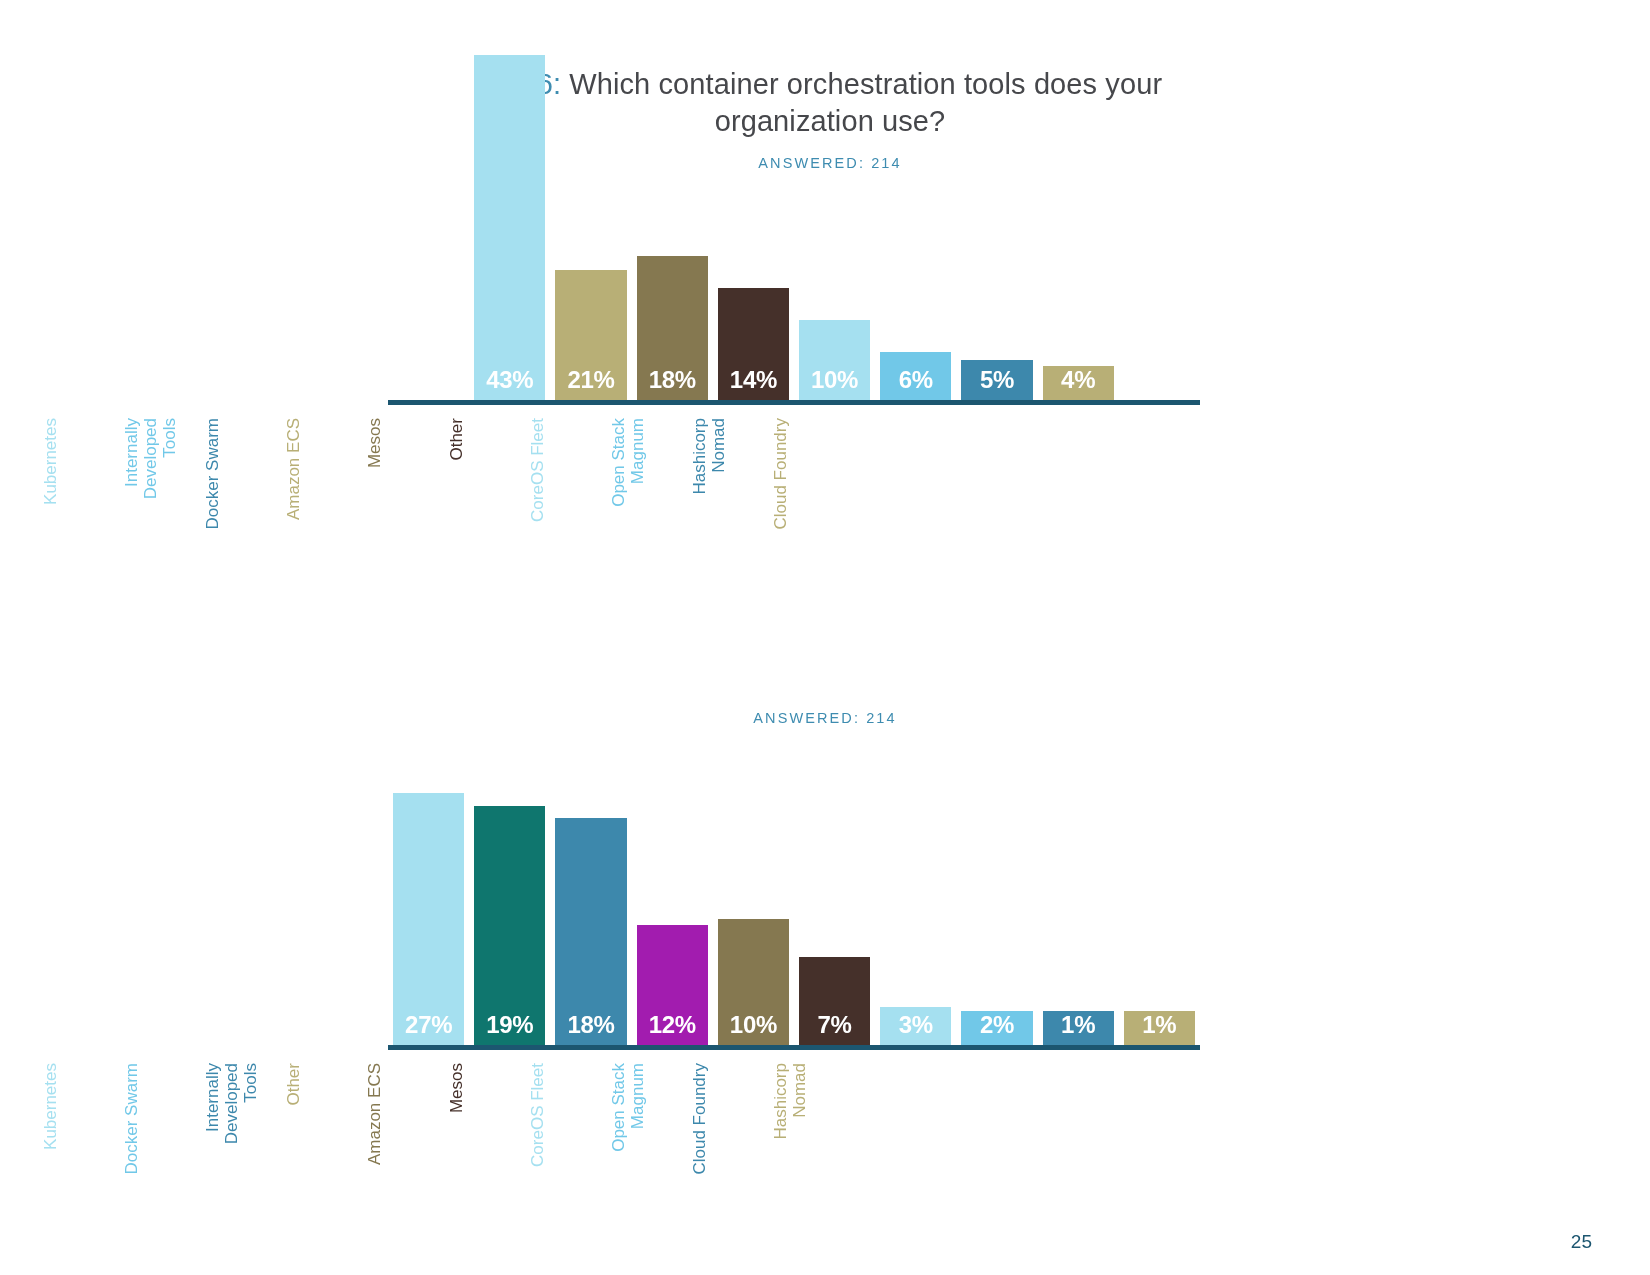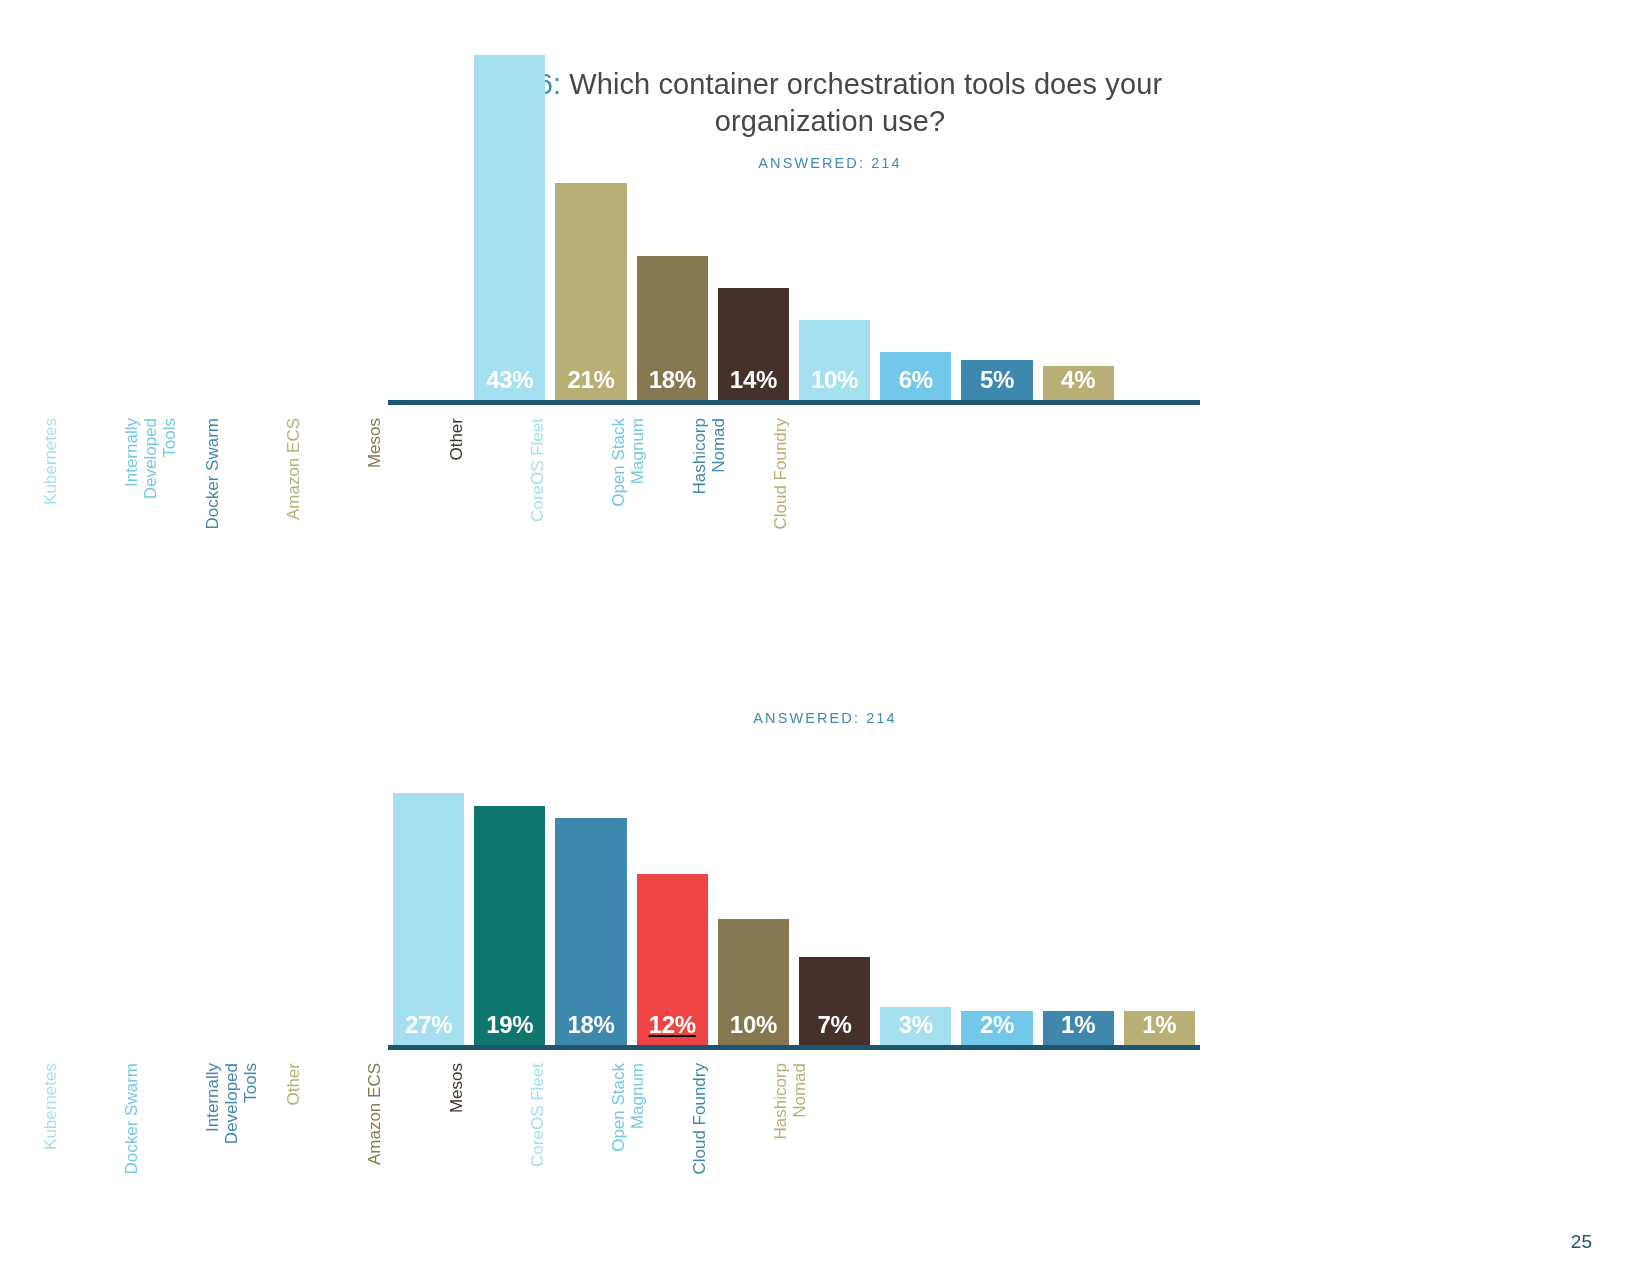--- a/index.html
+++ b/index.html
@@ -141,21 +141,21 @@
   </div>
 
   <div class="plot" style="top:40px; height:360px;">
     <div class="bars" style="height:360px;">
         <div class="bar-slot">
           <div class="bar" style="height: 345px; background: rgb(165, 224, 240);">
             <div class="bar-value">43%</div>
           </div>
         </div>
         <div class="bar-slot">
-          <div class="bar" style="height: 217px; background: rgb(184, 175, 118);">
+          <div class="bar" style="height: 130px; background: rgb(184, 175, 118);">
             <div class="bar-value">21%</div>
           </div>
         </div>
         <div class="bar-slot">
           <div class="bar" style="height: 144.419px; background: rgb(133, 120, 80);">
             <div class="bar-value">18%</div>
           </div>
         </div>
         <div class="bar-slot">
           <div class="bar" style="height: 112.326px; background: rgb(69, 48, 42);">
@@ -239,21 +239,21 @@
           <div class="bar" style="height: 239.259px; background: #0f766e;">
             <div class="bar-value">19%</div>
           </div>
         </div>
         <div class="bar-slot">
           <div class="bar" style="height: 226.667px; background: rgb(61, 136, 172);">
             <div class="bar-value">18%</div>
           </div>
         </div>
         <div class="bar-slot">
-          <div class="bar" style="height: 171px; background: #ef4444; text-decoration: underline;">
+          <div class="bar" style="height: 120px; background: #a21caf;">
             <div class="bar-value">12%</div>
           </div>
         </div>
         <div class="bar-slot">
           <div class="bar" style="height: 125.926px; background: rgb(133, 120, 80);">
             <div class="bar-value">10%</div>
           </div>
         </div>
         <div class="bar-slot">
           <div class="bar" style="height: 88.1481px; background: rgb(69, 48, 42);">

